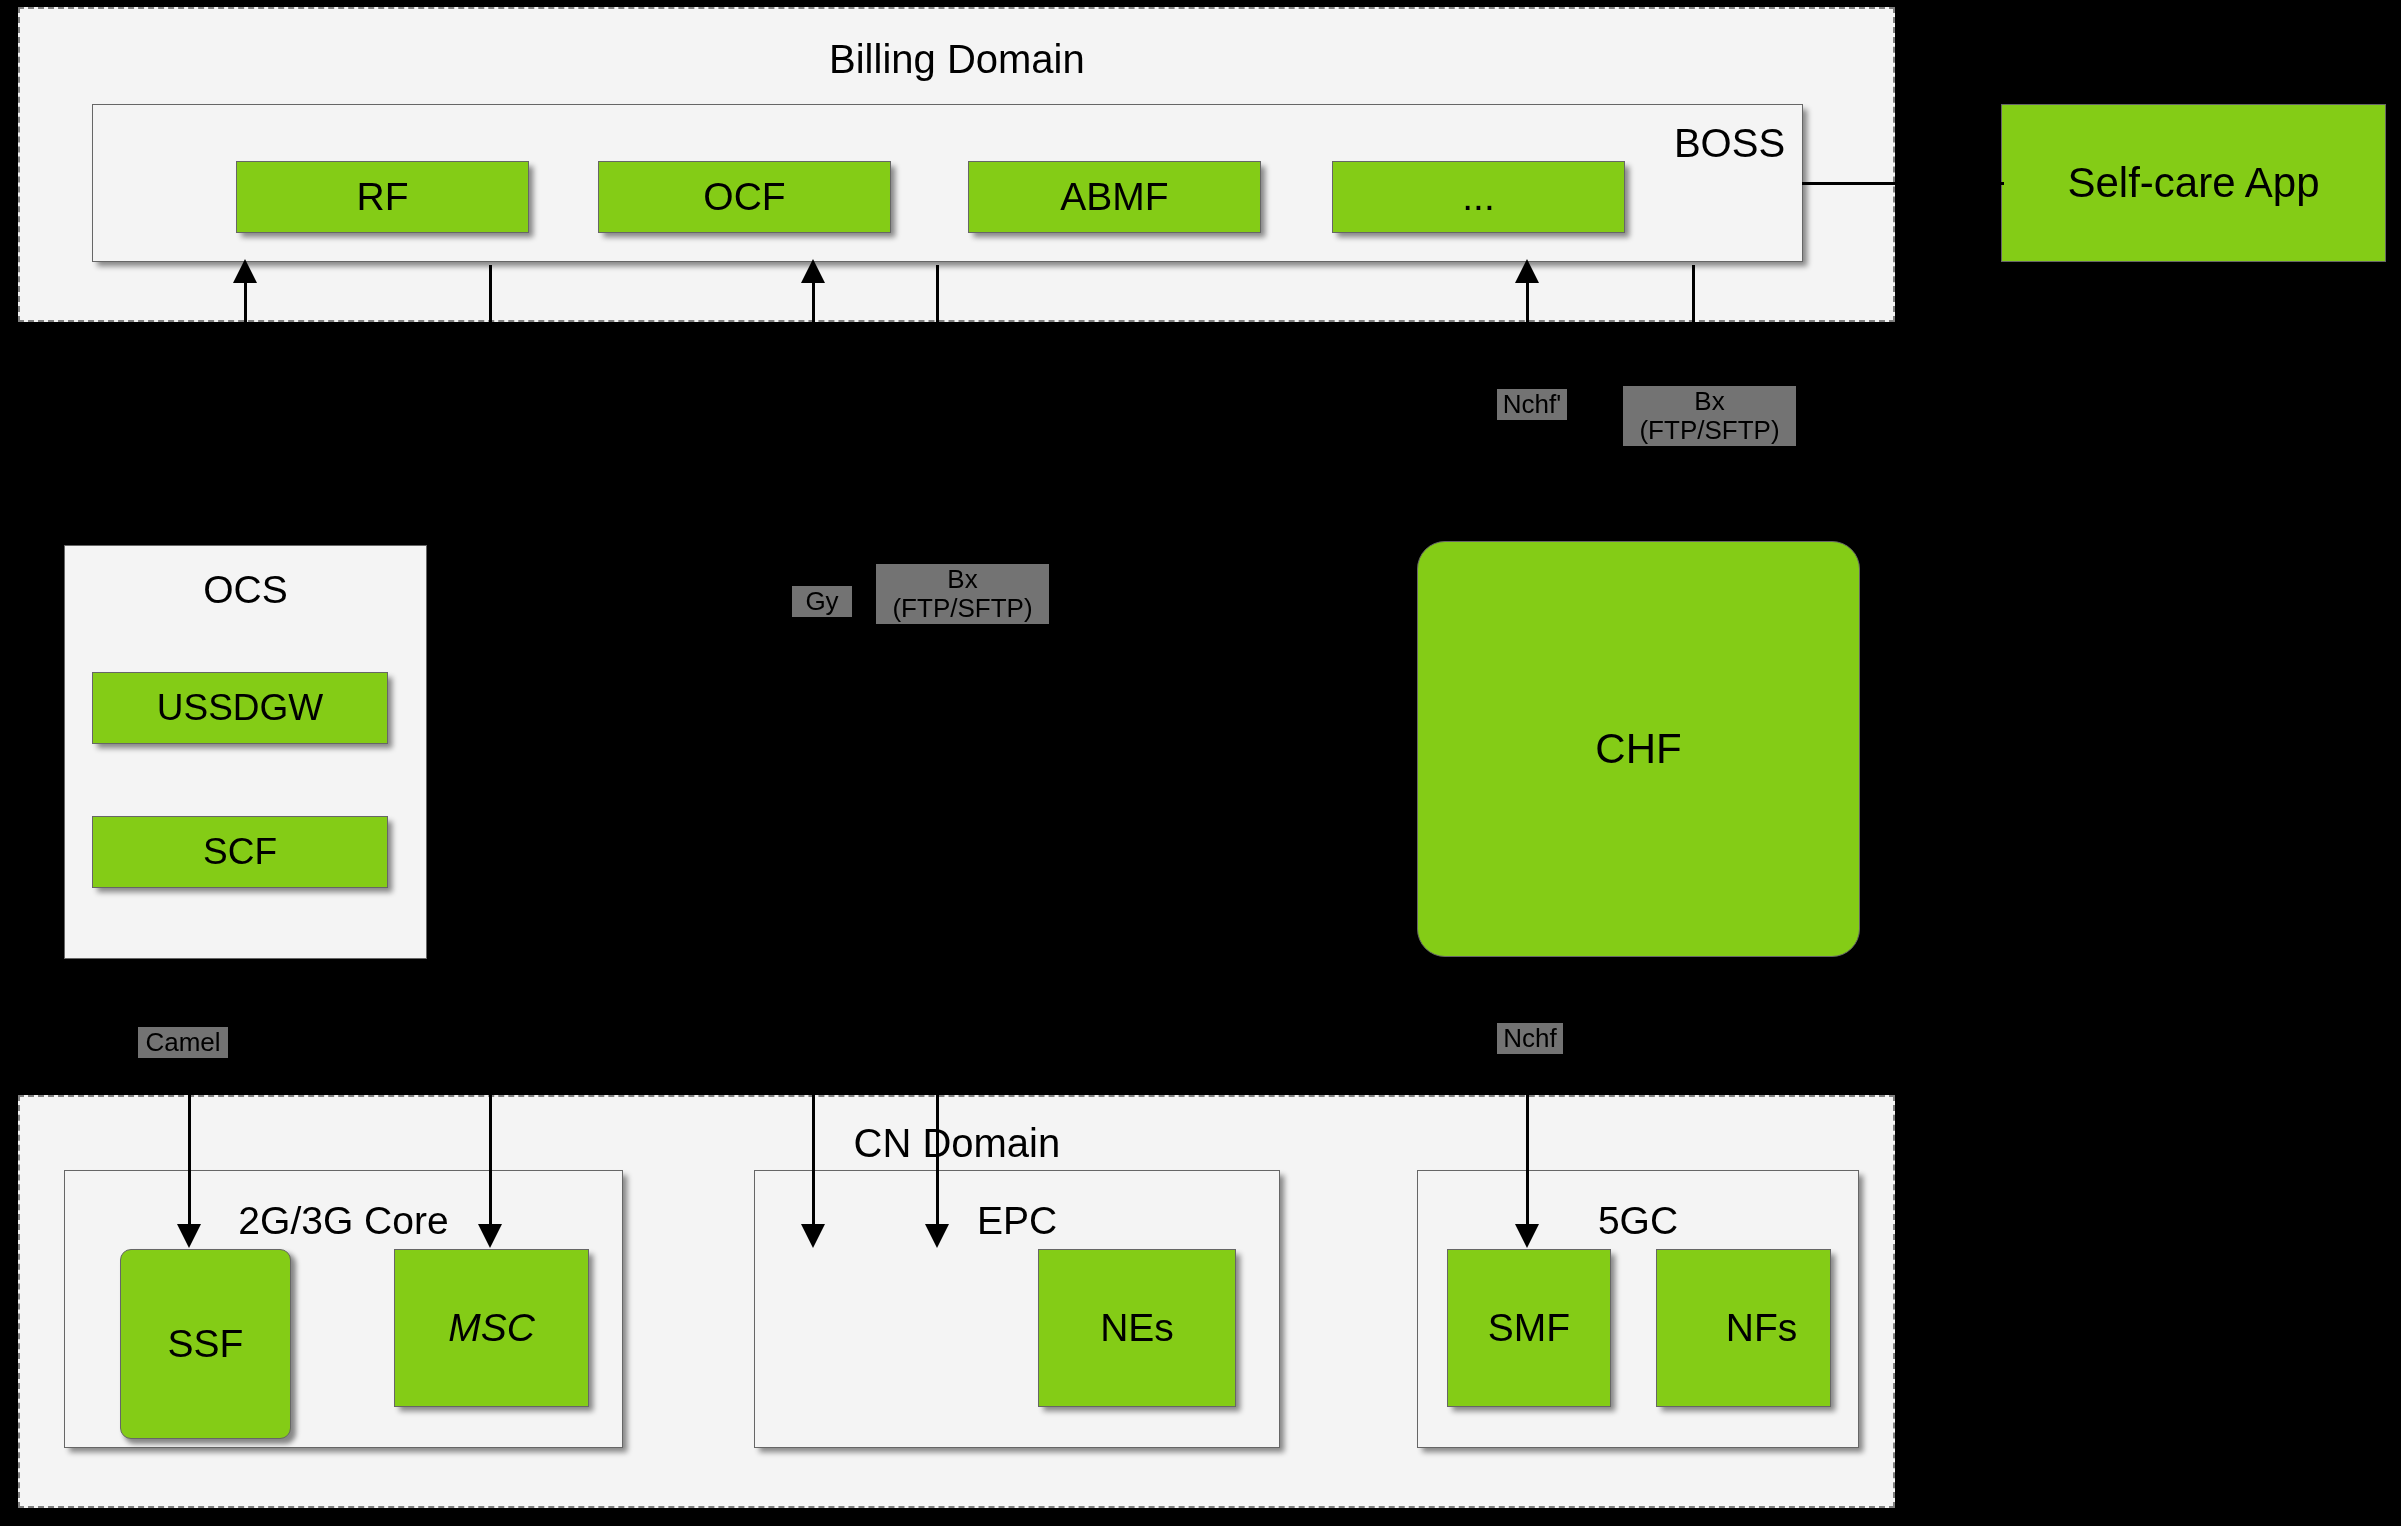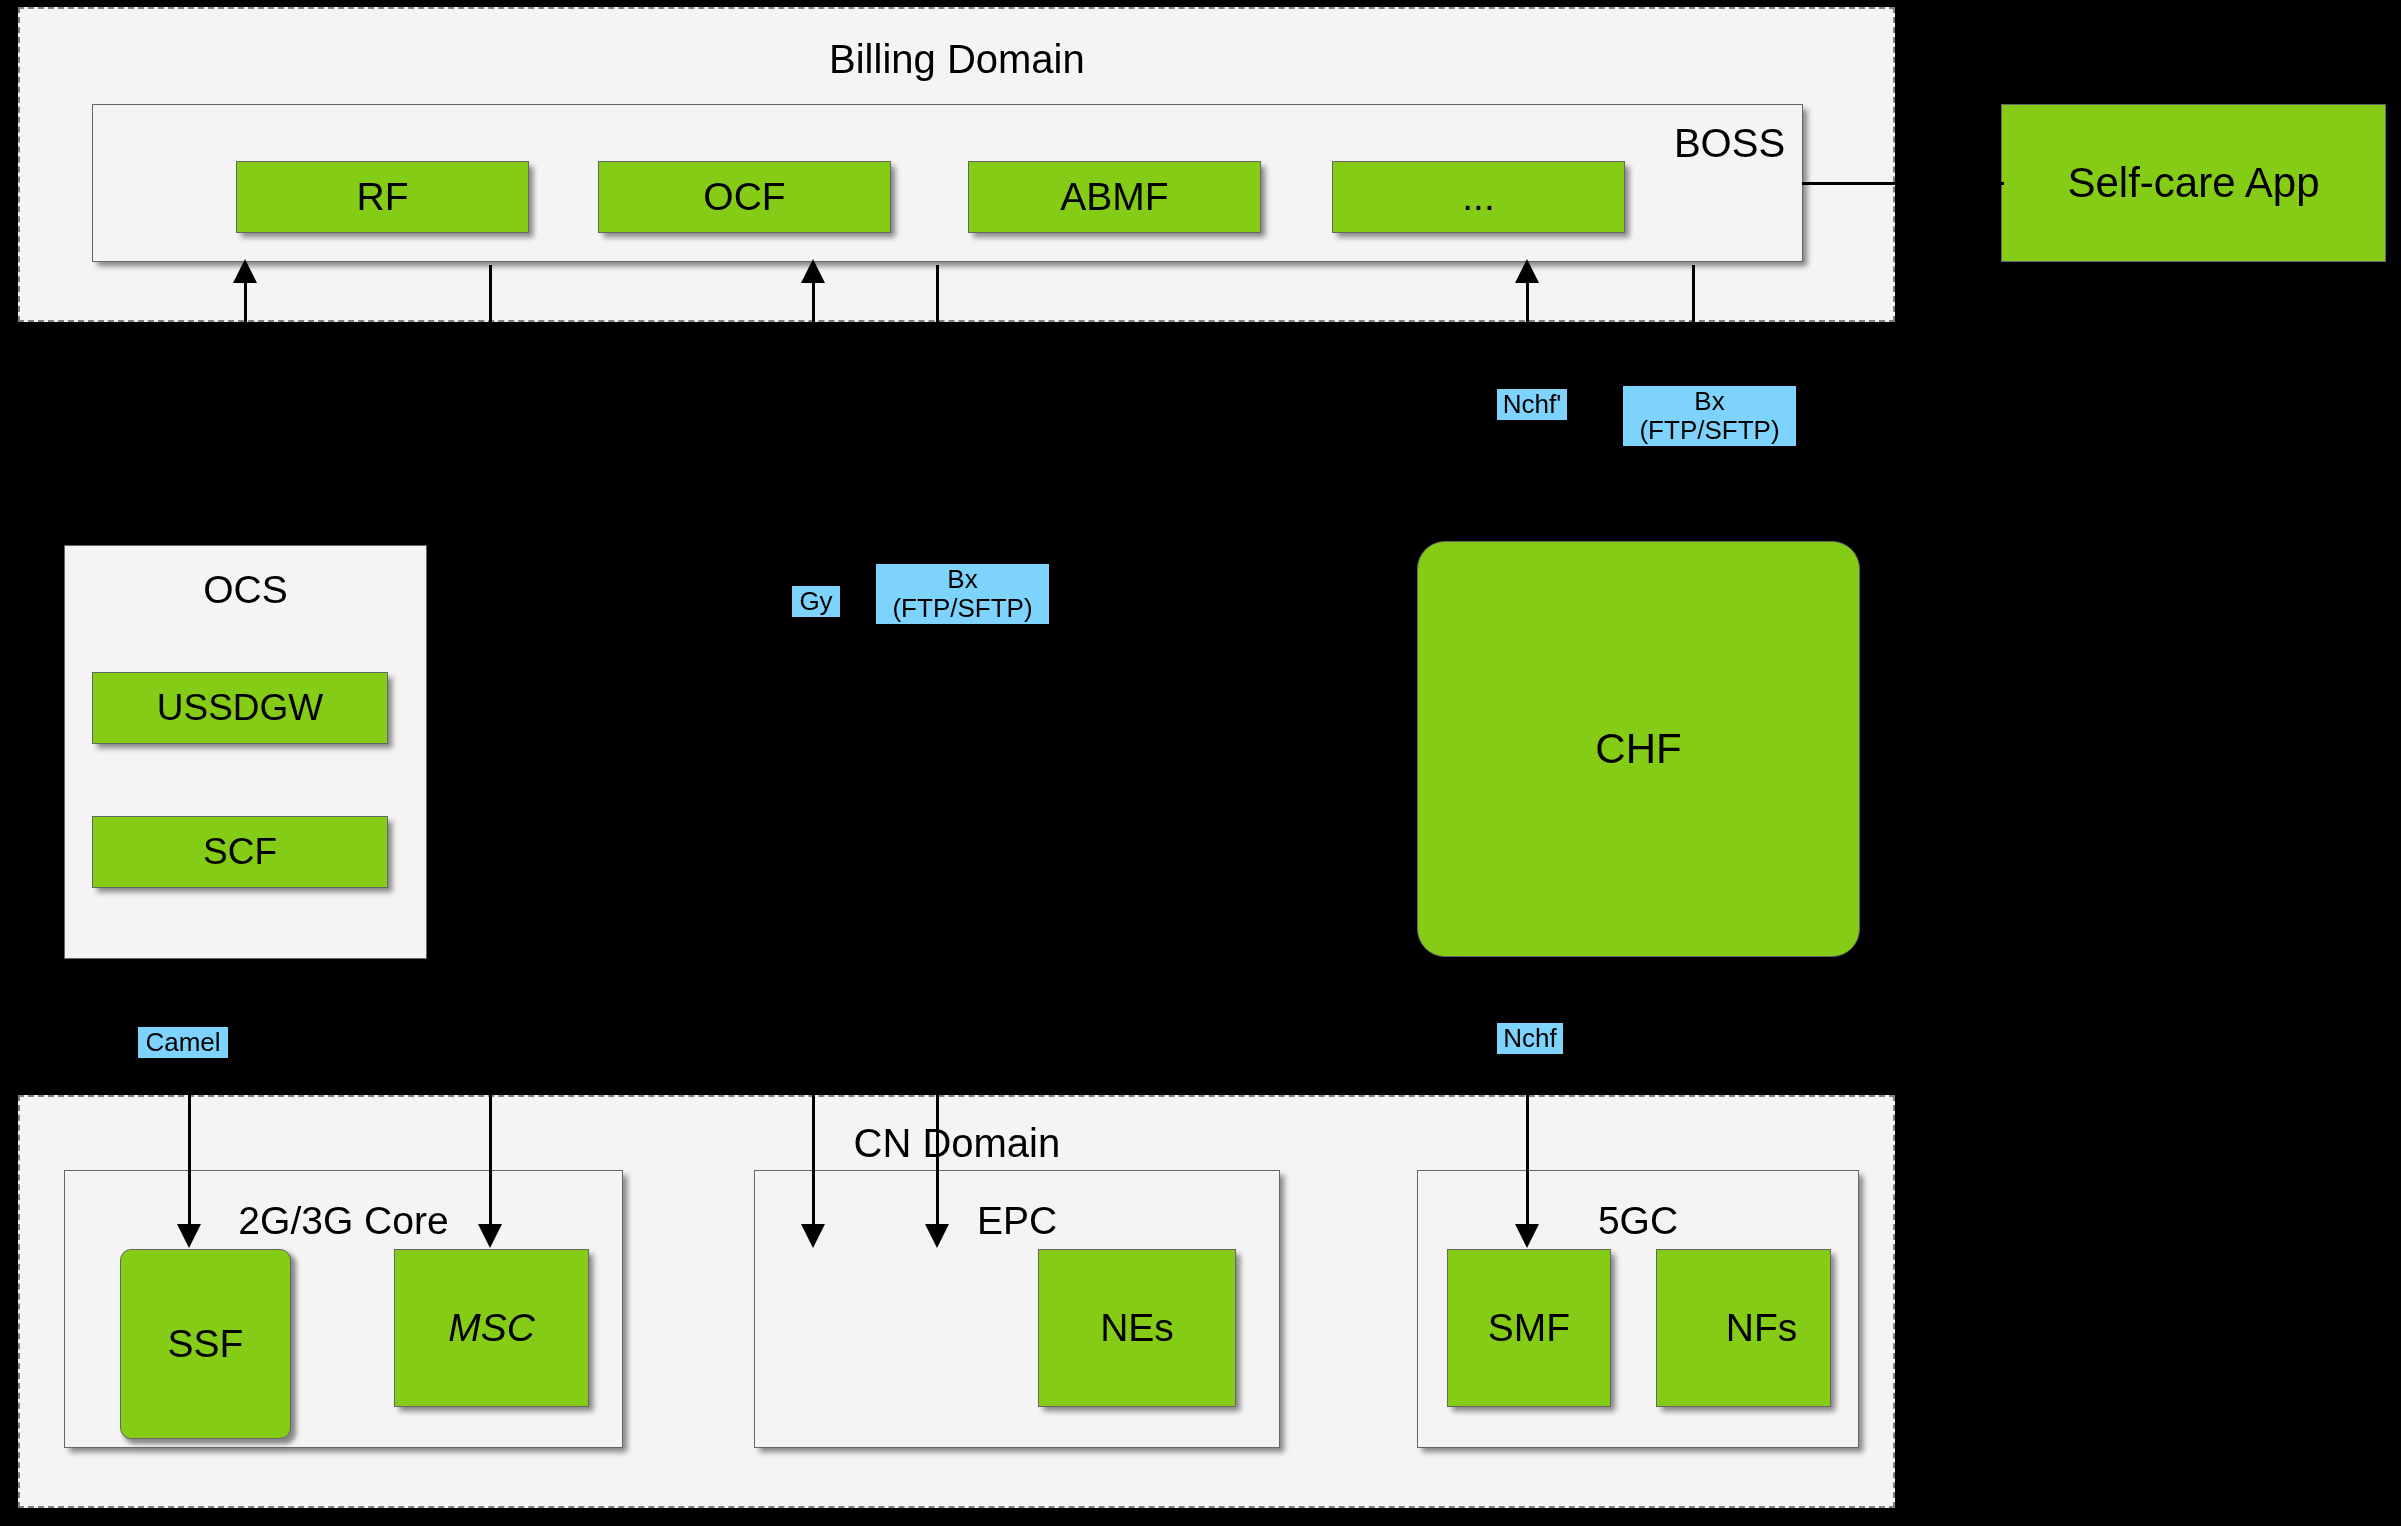--- a/index.html
+++ b/index.html
@@ -12,21 +12,21 @@
        border:1.8px solid #666;display:flex;align-items:center;justify-content:center;}
   .shadow{box-shadow:4.6px 4.6px 5.5px rgba(0,0,0,.45);}
   .dashed{position:absolute;box-sizing:border-box;background:#f4f4f4;
           border:2.8px dashed #808080;}
   .titled{position:absolute;box-sizing:border-box;background:#f4f4f4;
           border:1.8px solid #666;}
   .grp-title{position:absolute;left:0;right:0;text-align:center;
              font-size:37px;line-height:1;white-space:nowrap;}
 
   
-  .chip{position:absolute;background:#7dd3fc;color:#000;line-height:1.12;
+  .chip{position:absolute;background:#737373;color:#000;line-height:1.12;
         text-align:center;white-space:nowrap;padding:0.9px 1.8px;box-sizing:border-box;}
 
   
   .vline{position:absolute;width:2.8px;background:#000;}
   .hline{position:absolute;height:2.8px;background:#000;}
   .arrow-up,.arrow-dn{position:absolute;width:0;height:0;
        border-left:12px solid transparent;border-right:12px solid transparent;}
   .arrow-up{border-bottom:24px solid #000;}
   .arrow-dn{border-top:24px solid #000;}
 </style>
@@ -133,21 +133,21 @@
 
   <div class="chip" style="left:1497px;top:389px;width:70px;font-size:26px;">
     <span>Nchf'</span>
   </div>
 
   <div class="chip" style="left:1623px;top:386px;width:173px;font-size:26px;">
     <div>Bx</div>
     <div>(FTP/SFTP)</div>
   </div>
 
-  <div class="chip" style="left:792px;top:586px;width:48px;font-size:26px;">
+  <div class="chip" style="left:792px;top:586px;width:60px;font-size:26px;">
     <span>Gy</span>
   </div>
 
   <div class="chip" style="left:876px;top:564px;width:173px;font-size:26px;">
     <div>Bx</div>
     <div>(FTP/SFTP)</div>
   </div>
 
   <div class="chip" style="left:138px;top:1027px;width:90px;font-size:26px;">
     <span>Camel</span>

